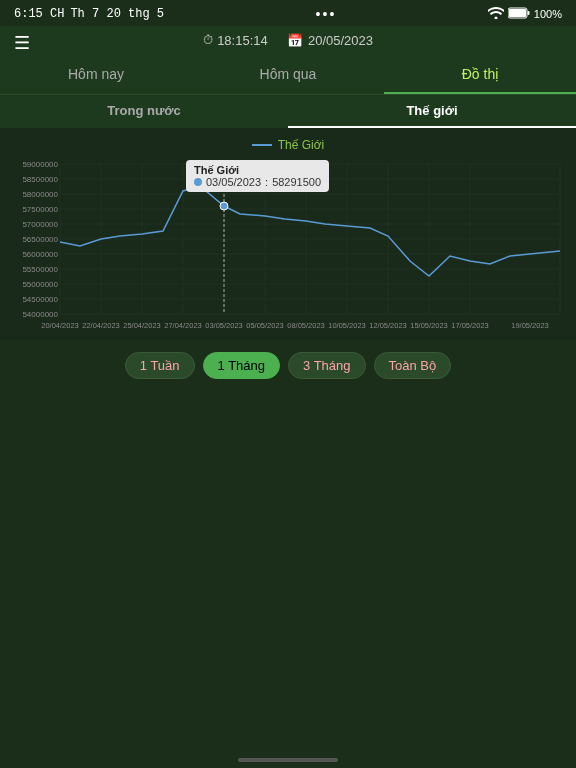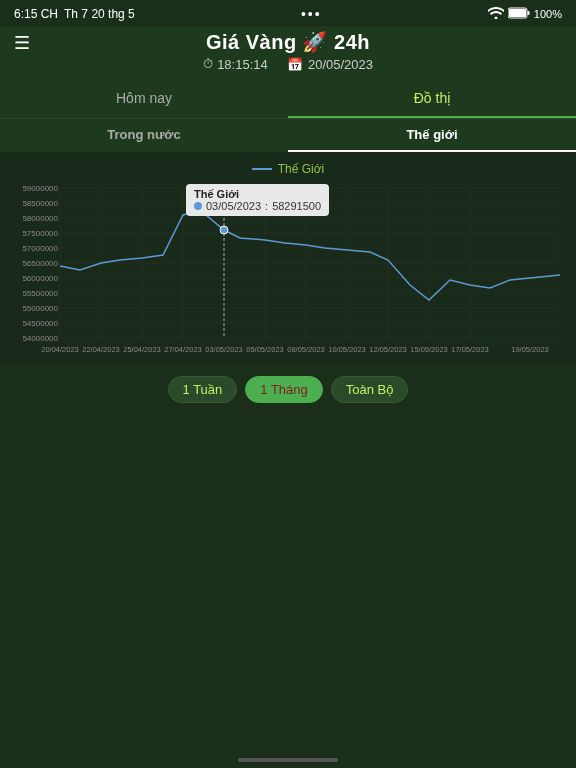--- a/index.html
+++ b/index.html
@@ -16,21 +16,21 @@
     
     .status-bar {
       display: flex;
       justify-content: space-between;
       align-items: center;
       padding: 6px 14px 4px;
       font-size: 12px;
       color: #fff;
       background: #1a2e1a;
     }
-    .status-left { display: flex; gap: 6px; align-items: center; }
+    .status-left { display: flex; gap: 6px; align-items: center; font-family: Liberation Mono, monospace; }
     .status-right { display: flex; gap: 4px; align-items: center; font-size: 12px; }
 
     
     .header {
       background: #1e3a1e;
       padding: 4px 14px 8px;
       text-align: center;
       position: relative;
     }
     .header-menu {
@@ -163,30 +163,30 @@
     
     .period-row {
       display: flex;
       justify-content: center;
       gap: 8px;
       padding: 12px 10px;
       flex-wrap: wrap;
     }
     .period-btn {
       background: #2a4a2a;
-      color: #bef264;
+      color: #fca5a5;
       border: 1px solid #3a5a3a;
       border-radius: 16px;
       padding: 5px 14px;
       font-size: 13px;
       cursor: pointer;
     }
     .period-btn.active {
       background: #4caf50;
-      color: #7f1d1d;
+      color: #000000;
       border-color: #4caf50;
     }
 
     
     .bottom-bar {
       position: absolute;
       bottom: 6px;
       left: 50%;
       transform: translateX(-50%);
       width: 100px;
@@ -216,35 +216,35 @@
           <rect x="1" y="2" width="17" height="8" rx="1" ry="1" fill="white"></rect>
           <rect x="19.5" y="4" width="2" height="4" rx="1" fill="white"></rect>
         </svg>
     </span>
     <span style="font-size:11px;">100%</span>
   </div>
 </div>
 
 <div class="header">
   <div class="header-menu">☰</div>
-  <div class="header-title">Giá Vàng 🚀 24h</div>
   <div class="header-subtitle">
     <span>
       <span>⏱</span>
       <span>18:15:14</span>
     </span>
     <span>
       <span>📅</span>
       <span>20/05/2023</span>
     </span>
   </div>
 </div>
 
 <div class="tab-row-top">
   <div class="tab-top">Hôm nay</div>
+  <div class="tab-top">Hôm qua</div>
   <div class="tab-top active">Đồ thị</div>
 </div>
 
 <div class="tab-row-sub">
   <div class="tab-sub">Trong nước</div>
   <div class="tab-sub active">Thế giới</div>
 </div>
 
 <div class="chart-container" style="position:relative;">
   <div class="chart-title">
@@ -344,16 +344,17 @@
       <span>03/05/2023</span>
       <span> : </span>
       <span>58291500</span>
     </div>
   </div>
 </div>
 
 <div class="period-row">
   <button class="period-btn">1 Tuần</button>
   <button class="period-btn active">1 Tháng</button>
+  <button class="period-btn">3 Tháng</button>
   <button class="period-btn">Toàn Bộ</button>
 </div>
 
 <div class="bottom-bar"></div>
 
 </body></html>

